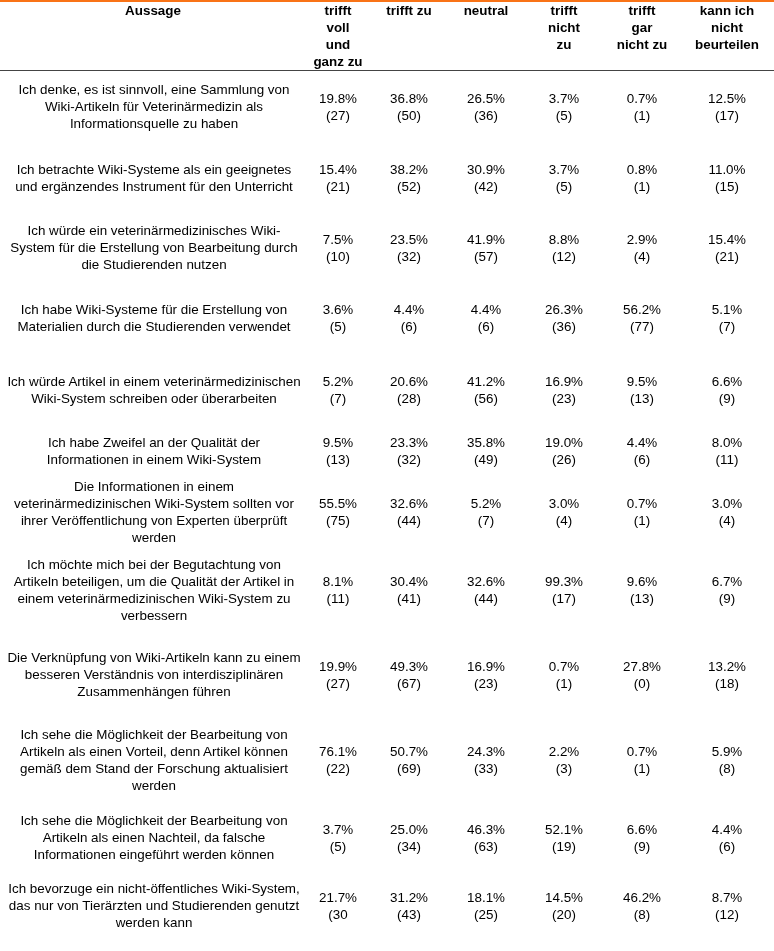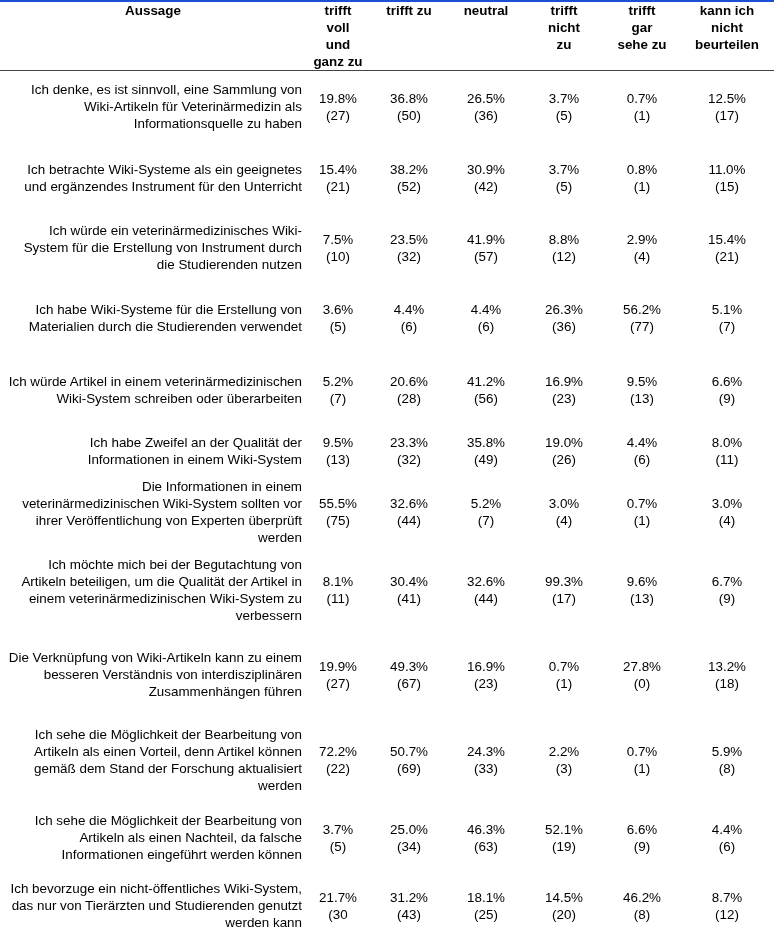--- a/index.html
+++ b/index.html
@@ -1,22 +1,22 @@
 <!DOCTYPE html>
 <html><head>
 <meta charset="utf-8">
 <style>
   html, body { margin: 0; padding: 0; background: #ffffff; }
   body { width: 774px; height: 951px; overflow: hidden; font-family: "Liberation Sans", sans-serif; color: #000; }
   table { border-collapse: collapse; width: 774px; table-layout: fixed; font-size: 13.4px; line-height: 17px; }
-  thead th { font-weight: bold; text-align: center; vertical-align: top; padding: 0; border-top: 2px solid #1d4ed8; border-bottom: 1.5px solid #444; }
+  thead th { font-weight: bold; text-align: center; vertical-align: top; padding: 0; border-top: 2px solid #f97316; border-bottom: 1.5px solid #444; }
   thead th.h-statement { text-align: center; }
   thead th span { display: block; }
   td { padding: 0; vertical-align: middle; }
-  td.statement { text-align: right; padding-left: 6px; padding-right: 4px; }
+  td.statement { text-align: center; padding-left: 6px; padding-right: 4px; }
   td.val { text-align: center; }
   td.val span { display: block; }
   col.c0 { width: 306px; }
   col.c1 { width: 64px; }
   col.c2 { width: 78px; }
   col.c3 { width: 76px; }
   col.c4 { width: 80px; }
   col.c5 { width: 76px; }
   col.c6 { width: 94px; }
   tr.r td { height: 0; }
@@ -52,21 +52,21 @@
         <span>neutral</span>
       </th>
       <th>
         <span>trifft</span>
         <span>nicht</span>
         <span>zu</span>
       </th>
       <th>
         <span>trifft</span>
         <span>gar</span>
-        <span>sehe zu</span>
+        <span>nicht zu</span>
       </th>
       <th>
         <span>kann ich</span>
         <span>nicht</span>
         <span>beurteilen</span>
       </th>
     </tr>
   </thead>
   <tbody id="tbody">
       <tr class="r" style="height: 72px;">
@@ -117,21 +117,21 @@
     <td class="val">
           <span>0.8%</span>
           <span>(1)</span>
         </td>
     <td class="val">
           <span>11.0%</span>
           <span>(15)</span>
         </td>
   </tr>
       <tr class="r" style="height: 70px;">
-    <td class="statement">Ich würde ein veterinärmedizinisches Wiki-System für die Erstellung von Instrument durch die Studierenden nutzen</td>
+    <td class="statement">Ich würde ein veterinärmedizinisches Wiki-System für die Erstellung von Bearbeitung durch die Studierenden nutzen</td>
     <td class="val">
           <span>7.5%</span>
           <span>(10)</span>
         </td>
     <td class="val">
           <span>23.5%</span>
           <span>(32)</span>
         </td>
     <td class="val">
           <span>41.9%</span>
@@ -308,21 +308,21 @@
           <span>(0)</span>
         </td>
     <td class="val">
           <span>13.2%</span>
           <span>(18)</span>
         </td>
   </tr>
       <tr class="r" style="height: 82px;">
     <td class="statement">Ich sehe die Möglichkeit der Bearbeitung von Artikeln als einen Vorteil, denn Artikel können gemäß dem Stand der Forschung aktualisiert werden</td>
     <td class="val">
-          <span>72.2%</span>
+          <span>76.1%</span>
           <span>(22)</span>
         </td>
     <td class="val">
           <span>50.7%</span>
           <span>(69)</span>
         </td>
     <td class="val">
           <span>24.3%</span>
           <span>(33)</span>
         </td>

